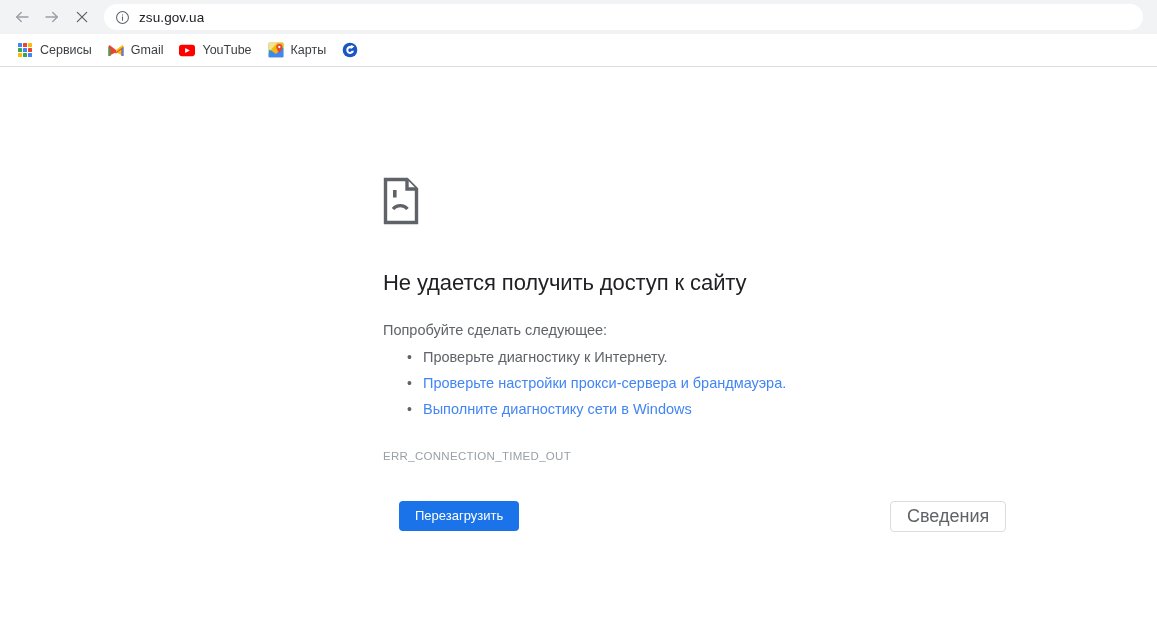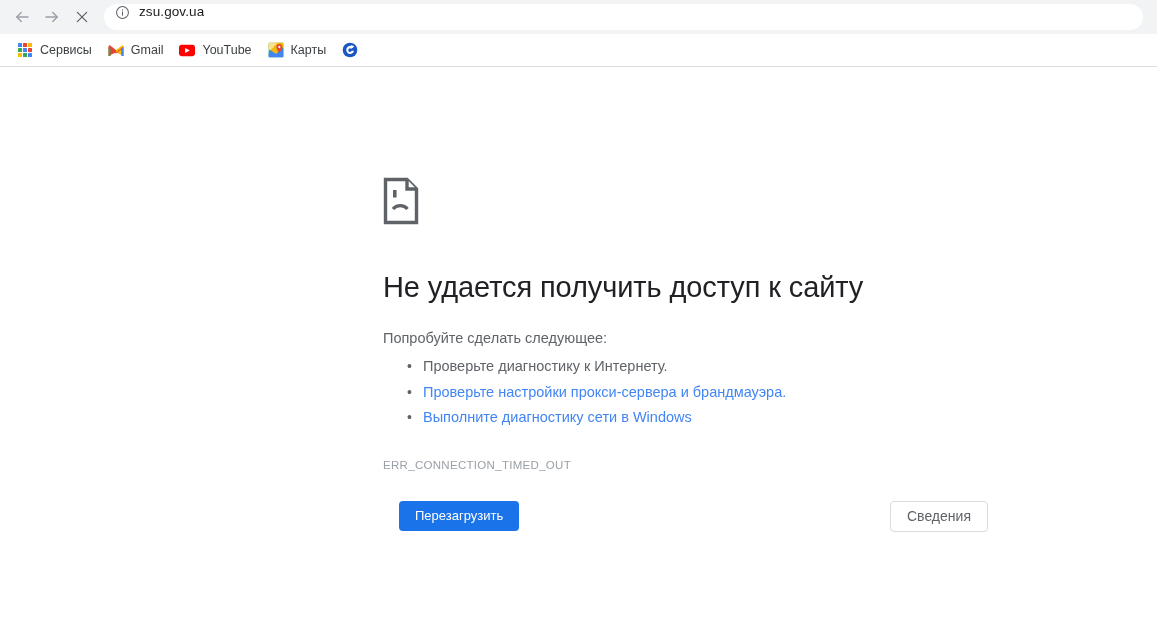--- a/index.html
+++ b/index.html
@@ -36,21 +36,21 @@
     cursor: pointer;
   }
   .nav-btn svg { display: block; }
 
   .omnibox {
     flex: 1 1 auto;
     height: 26px;
     background: #ffffff;
     border-radius: 13px;
     display: flex;
-    align-items: flex-start;
+    align-items: center;
     margin-left: 6px;
     margin-right: 6px;
     padding: 0 10px;
     box-sizing: border-box;
     min-width: 0;
     cursor: text;
   }
   .omnibox-icon {
     width: 16px;
     height: 16px;
@@ -126,21 +126,21 @@
     left: 383px;
     top: 110px;
     width: 600px;
   }
   .error-icon {
     width: 36px;
     height: 48px;
     margin-bottom: 44px;
   }
   .error-title {
-    font-size: 29px;
+    font-size: 22px;
     font-weight: 400;
     color: #202124;
     margin: 0 0 22px 0;
     line-height: 1.25;
     letter-spacing: -0.1px;
   }
   .error-summary {
     font-size: 14.5px;
     color: #5f6368;
     margin: 0 0 24px 0;
@@ -208,21 +208,21 @@
     white-space: nowrap;
   }
   .btn-details {
     position: absolute;
     left: 507px;
     top: 9px;
     background: #ffffff;
     color: #5f6368;
     border: 1px solid #dadce0;
     border-radius: 4px;
-    font-size: 14px;
+    font-size: 18px;
     font-family: inherit;
     padding: 0 16px;
     height: 31px;
     line-height: 29px;
     cursor: pointer;
     white-space: nowrap;
   }
 </style>
 </head>
 <body>

